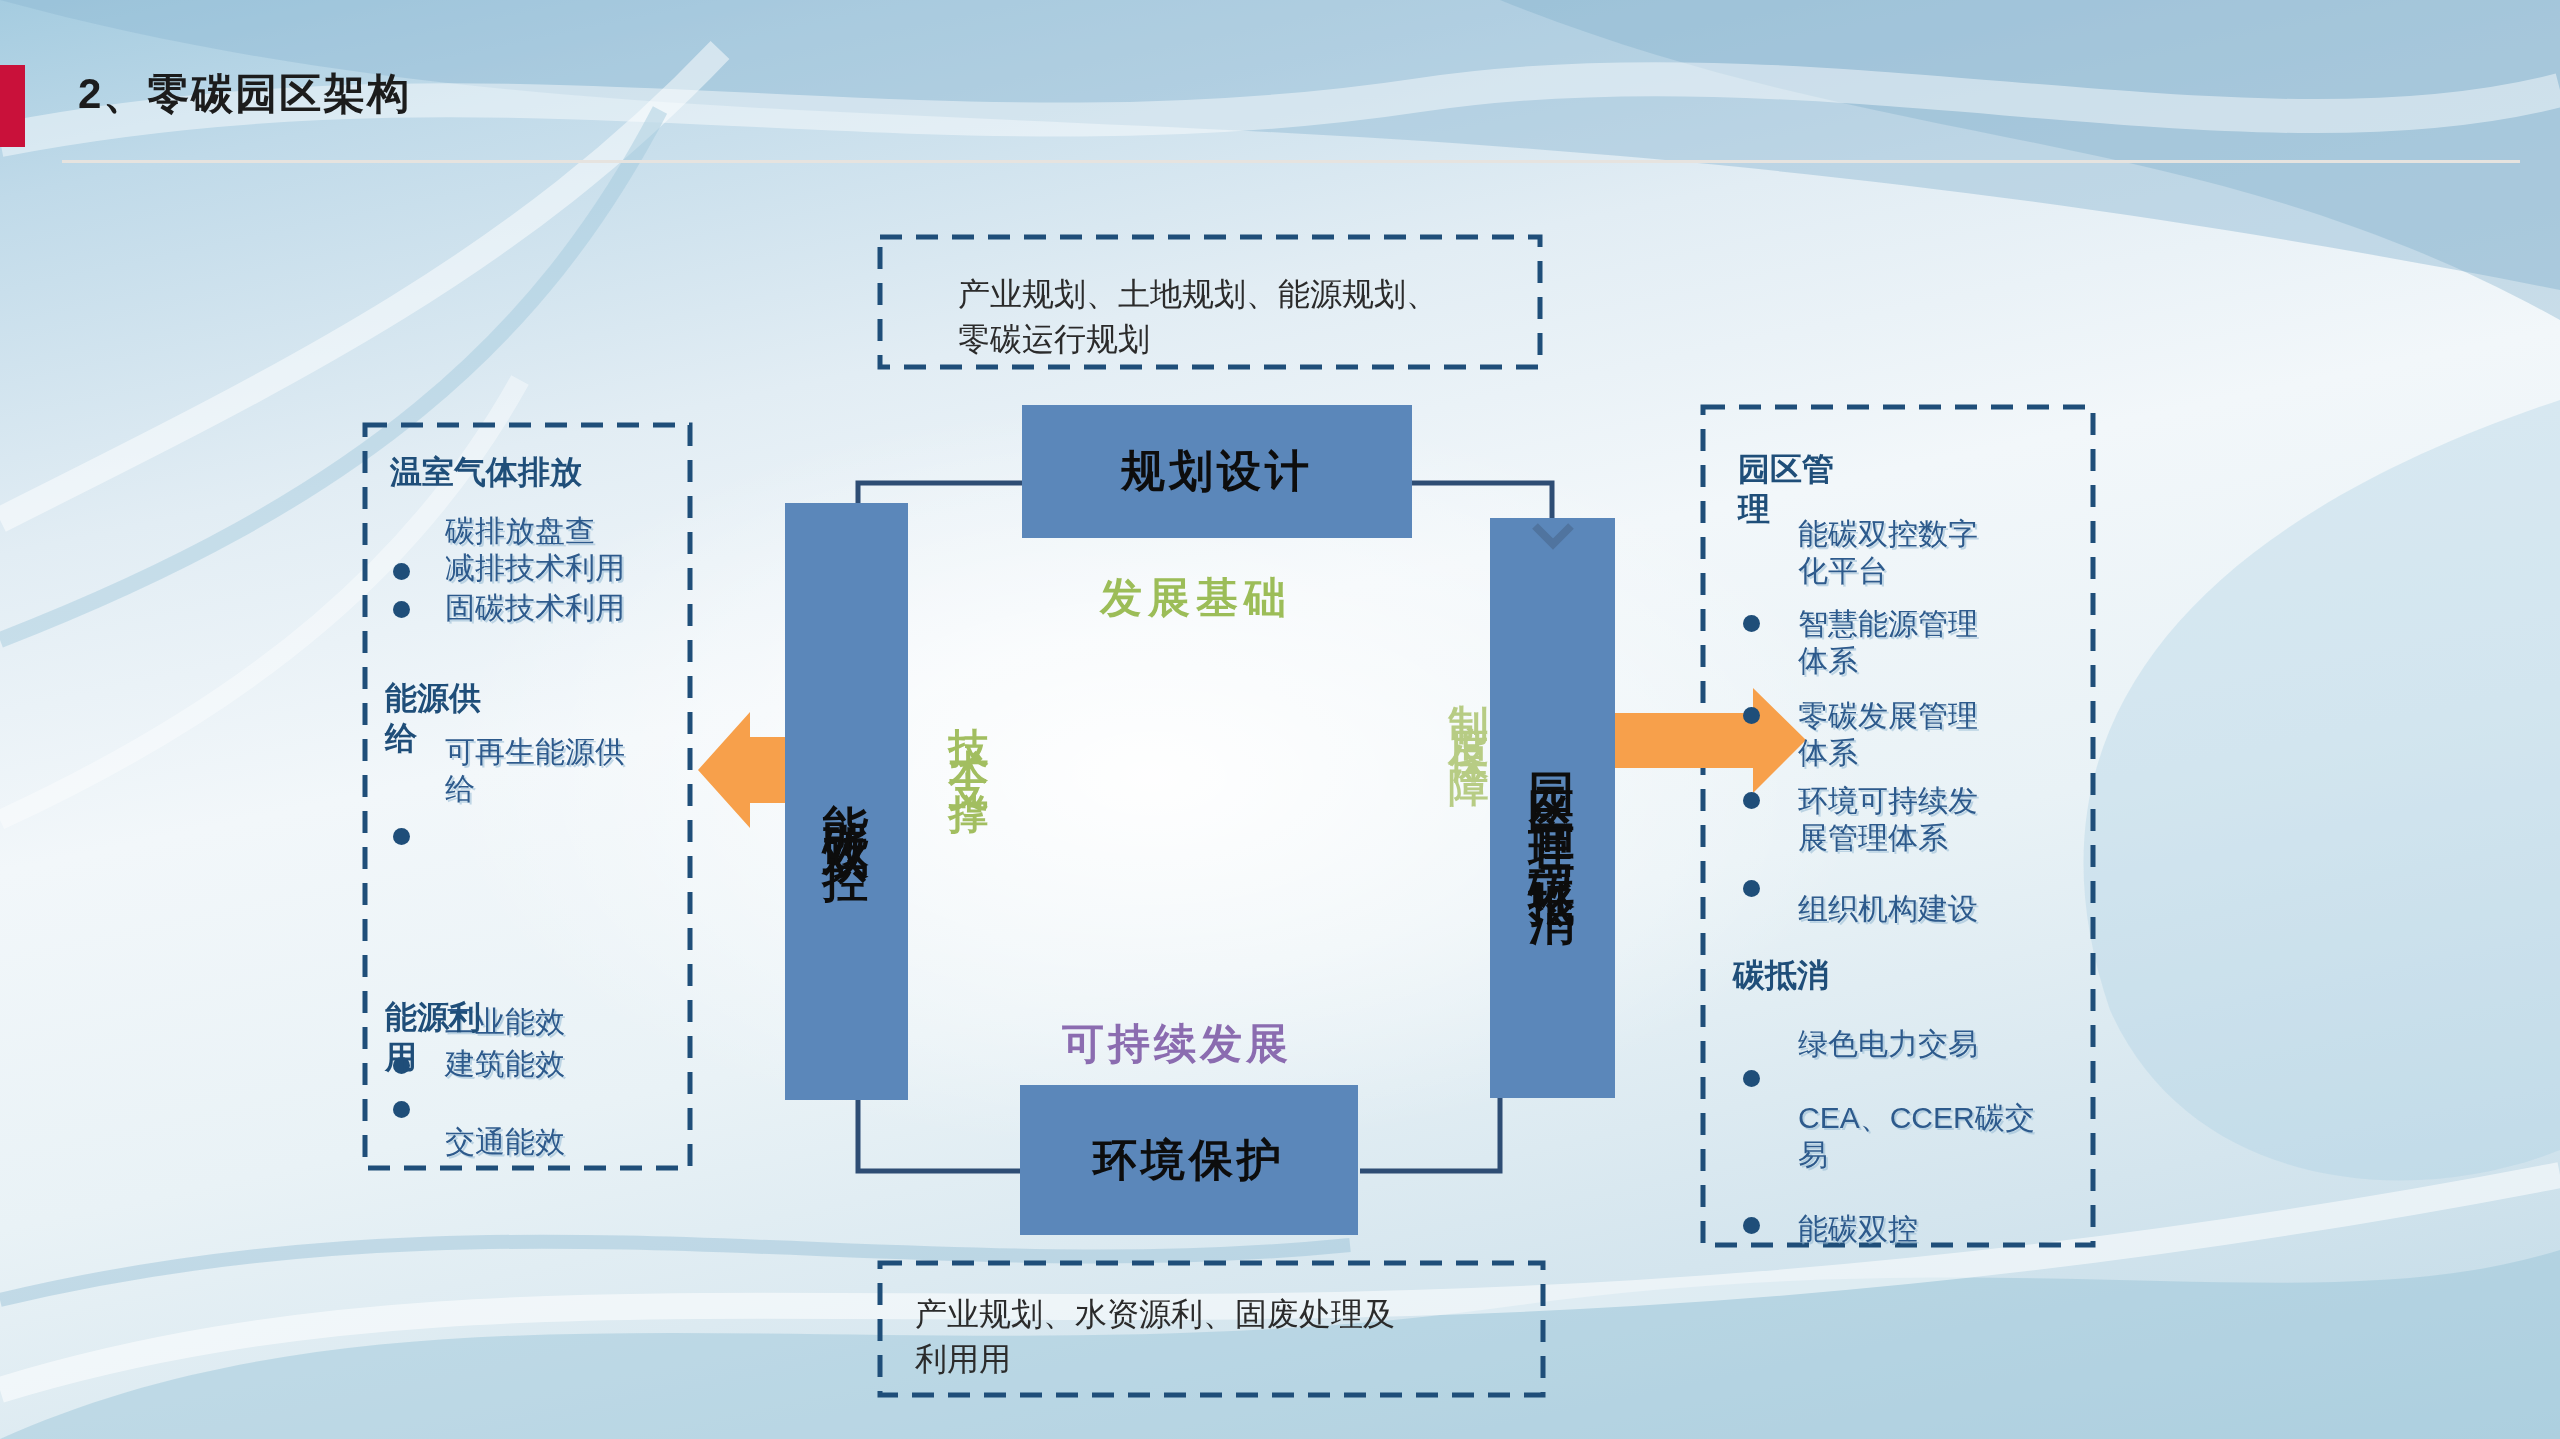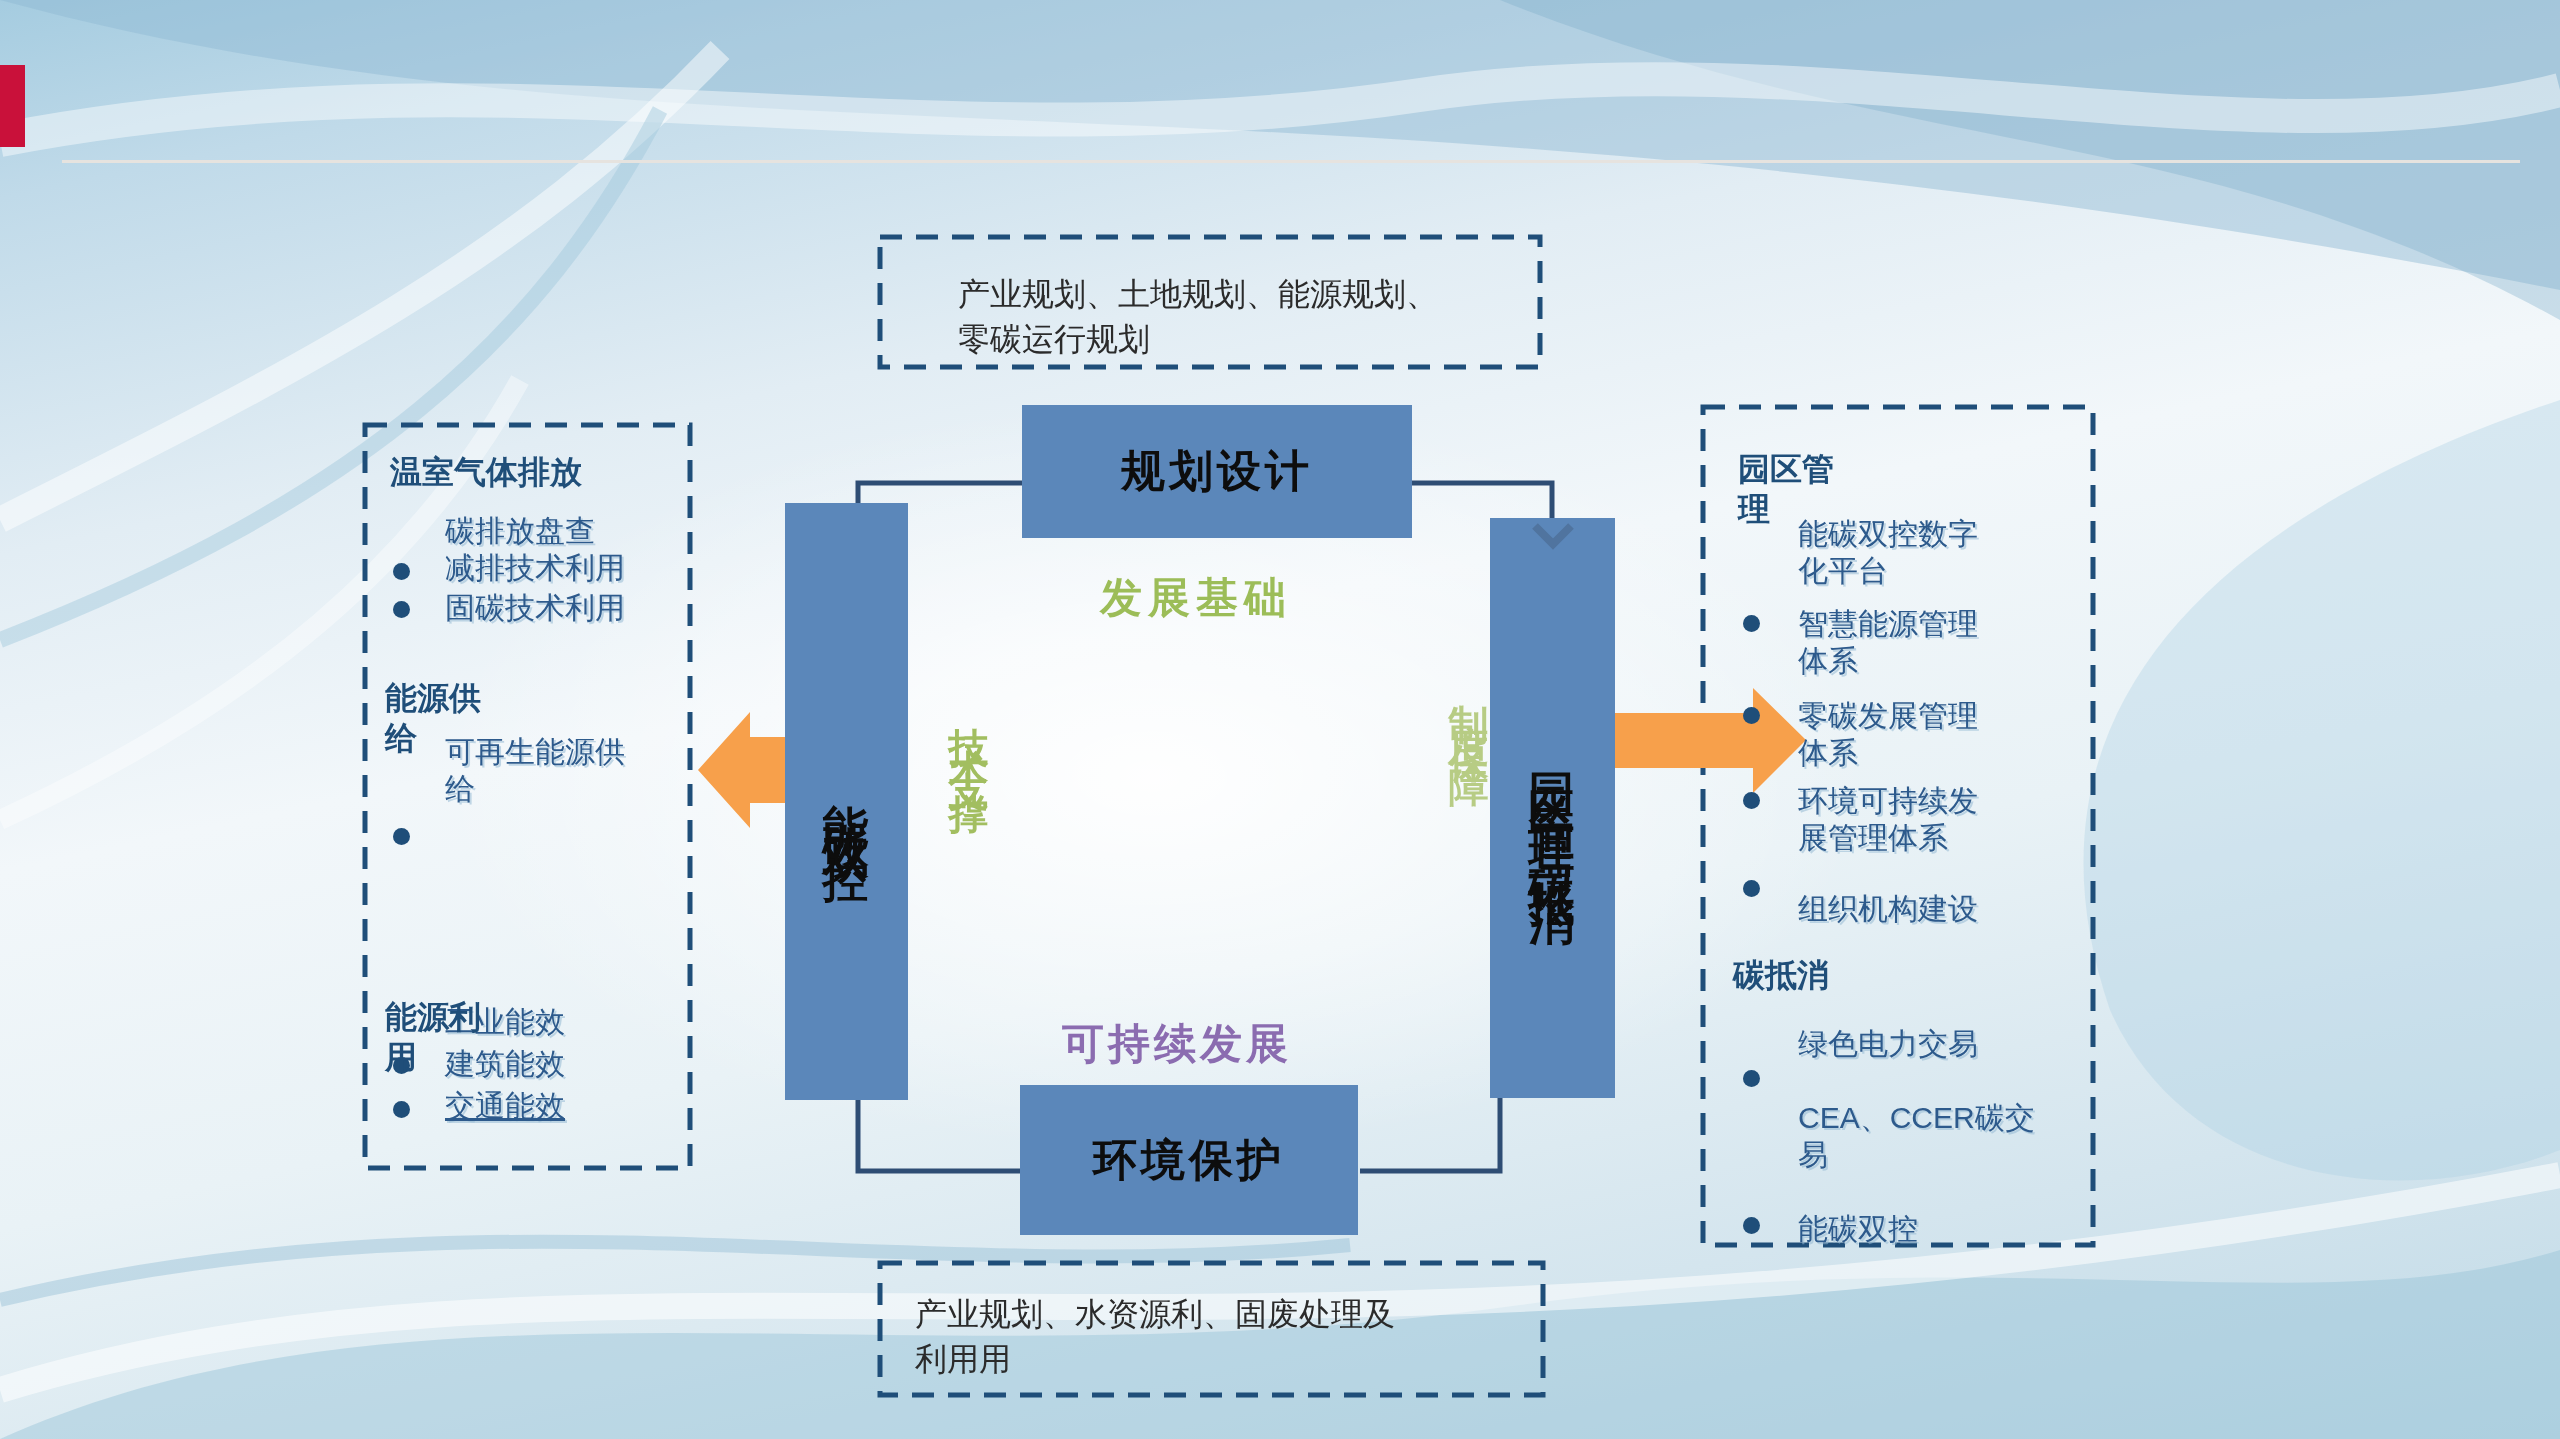--- a/index.html
+++ b/index.html
@@ -58,21 +58,21 @@
   .lp-h1{left:25px;top:27px;}
   .lp-i1{left:80px;top:87px;}
   .lp-i2{left:80px;top:124px;} .lp-b2{left:28px;top:138px;}
   .lp-i3{left:80px;top:164px;} .lp-b3{left:28px;top:176px;}
   .lp-h2{left:20px;top:253px;width:102px;}
   .lp-i4{left:80px;top:308px;width:200px;}
   .lp-i5{left:80px;top:393px;width:200px;} .lp-b5{left:28px;top:403px;}
   .lp-h3{left:20px;top:572px;width:102px;}
   .lp-i6{left:80px;top:578px;}
   .lp-i7{left:80px;top:620px;} .lp-b7{left:28px;top:632px;}
-  .lp-i8{left:80px;top:662px;text-decoration:underline;} .lp-b8{left:28px;top:676px;}
+  .lp-i8{left:80px;top:698px;} .lp-b8{left:28px;top:676px;}
 
   
   .rp-h1{left:35px;top:42px;width:115px;font-size:34px;line-height:44px;}
   .rp-i1{left:95px;top:108px;width:205px;}
   .rp-i2{left:95px;top:198px;width:205px;} .rp-b2{left:40px;top:208px;}
   .rp-i3{left:95px;top:290px;width:205px;} .rp-b3{left:40px;top:300px;}
   .rp-i4{left:95px;top:375px;width:205px;} .rp-b4{left:40px;top:385px;}
   .rp-i5{left:95px;top:483px;width:205px;} .rp-b5{left:40px;top:473px;}
   .rp-h2{left:30px;top:548px;font-size:34px;}
   .rp-i6{left:95px;top:618px;}
@@ -111,20 +111,21 @@
       <path d="M858,1100 L858,1171 L1022,1171"></path>
       <path d="M1360,1171 L1500,1171 L1500,1098"></path>
     </g>
     <g fill="#f7a04b">
       <polygon points="785,737 750,737 750,712 698,770 750,828 750,803 785,803"></polygon>
       <polygon points="1615,713 1753,713 1753,688 1806,740 1753,793 1753,768 1615,768"></polygon>
     </g>
   </svg>
 
   <div class="red-bar"></div>
+  <h1 class="page-title">2、零碳园区架构</h1>
   <div class="divider"></div>
 
   <div class="note-text" id="top-note-text">产业规划、土地规划、能源规划、
 零碳运行规划</div>
   <div class="note-text" id="bottom-note-text">产业规划、水资源利、固废处理及
 利用用</div>
 
   <div class="blue-box" id="box-planning">
     <span class="h-label">规划设计</span>
   </div>

